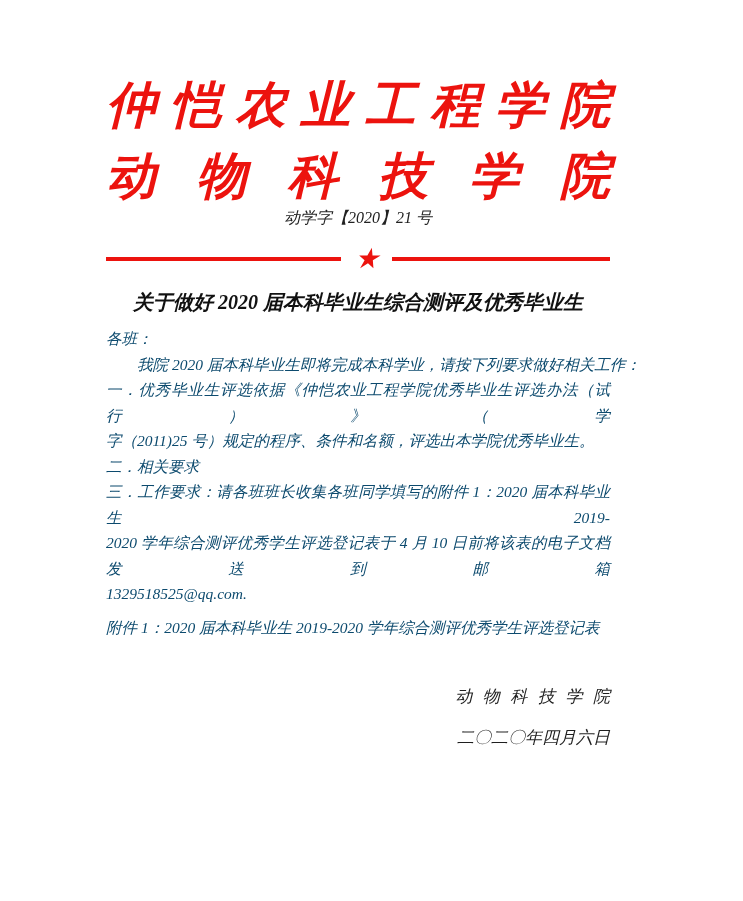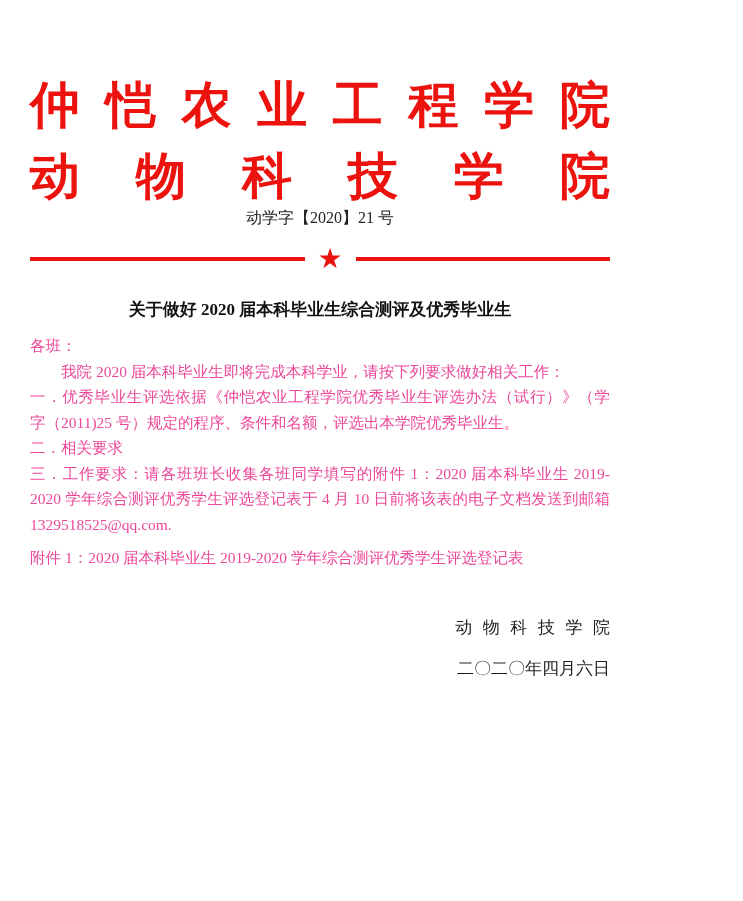--- a/index.html
+++ b/index.html
@@ -4,23 +4,24 @@
 <style>
   * { margin: 0; padding: 0; box-sizing: border-box; }
   html, body { background: #ffffff; }
   body {
     width: 743px; height: 901px;
     font-family: "Liberation Serif", "DejaVu Serif", serif;
     color: #1f1f1f;
   }
   .page {
     width: 685px; height: 901px;
-    padding: 74px 75px 0 30px;
+    padding: 74px 75px 0 106px;
     background: #ffffff;
     overflow: hidden;
+    font-style: italic;
   }
 
   
   .lh-line {
     color: #ec130e;
     font-size: 50px;
     line-height: 62px;
     font-weight: 600;
     text-align: justify;
     text-align-last: justify;
@@ -45,34 +46,34 @@
   .divider .rule-right { flex: 1; }
   .divider .star {
     color: #ec130e;
     font-size: 28px;
     line-height: 1;
     margin: 0 13px;
   }
 
   
   .title {
-    margin-top: 22px;
+    margin-top: 15px;
     text-align: center;
-    font-size: 17px;
+    font-size: 20px;
     font-weight: bold;
     color: #111111;
   }
   .title .title-line { display: block; line-height: 29px; }
 
   
   .body-text { margin-top: 9px; }
   .line {
     font-size: 15.5px;
     line-height: 25.5px;
-    color: #ec4899;
+    color: #0c4a6e;
     text-align: left;
     white-space: nowrap;
   }
   .line.j {
     white-space: normal;
     text-align: justify;
     text-align-last: justify;
   }
   .line.indent { text-indent: 2em; }
   .attachment { margin-top: 8px; }

